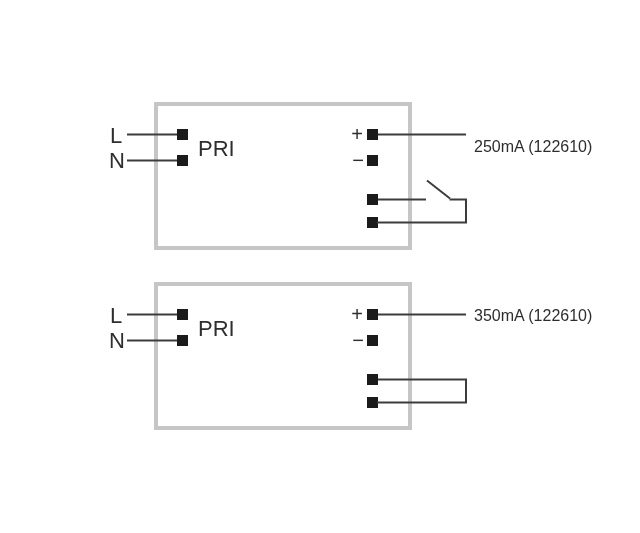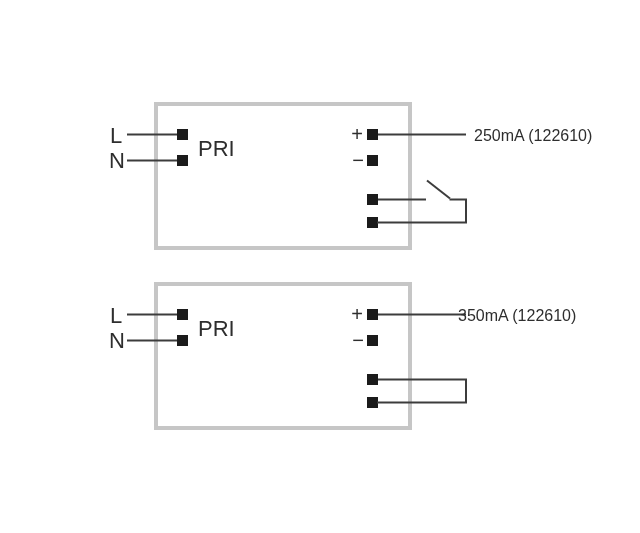--- a/index.html
+++ b/index.html
@@ -64,22 +64,22 @@
         <polyline class="wire" points="378,379.5 466,379.5 466,402.5 377,402.5"></polyline>
       </g>
     </g>
   </svg>
 
   <span class="lbl t-center big" style="left:96px;top:121px;">L</span>
   <span class="lbl t-center big" style="left:97px;top:146px;">N</span>
   <span class="lbl t-left big" style="left:198px;top:136px;">PRI</span>
   <span class="lbl t-center sign" style="left:337px;top:119px;">+</span>
   <span class="lbl t-center sign" style="left:338px;top:145px;">−</span>
-  <span class="lbl t-left small" style="left:474px;top:123px;">250mA (122610)</span>
+  <span class="lbl t-left small" style="left:474px;top:134px;">250mA (122610)</span>
 
   <span class="lbl t-center big" style="left:96px;top:301px;">L</span>
   <span class="lbl t-center big" style="left:97px;top:326px;">N</span>
   <span class="lbl t-left big" style="left:198px;top:316px;">PRI</span>
   <span class="lbl t-center sign" style="left:337px;top:299px;">+</span>
   <span class="lbl t-center sign" style="left:338px;top:325px;">−</span>
-  <span class="lbl t-left small" style="left:458px;top:303px;">350mA (122610)</span>
+  <span class="lbl t-left small" style="left:474px;top:303px;">350mA (122610)</span>
 
 </div>
 
 </body></html>

